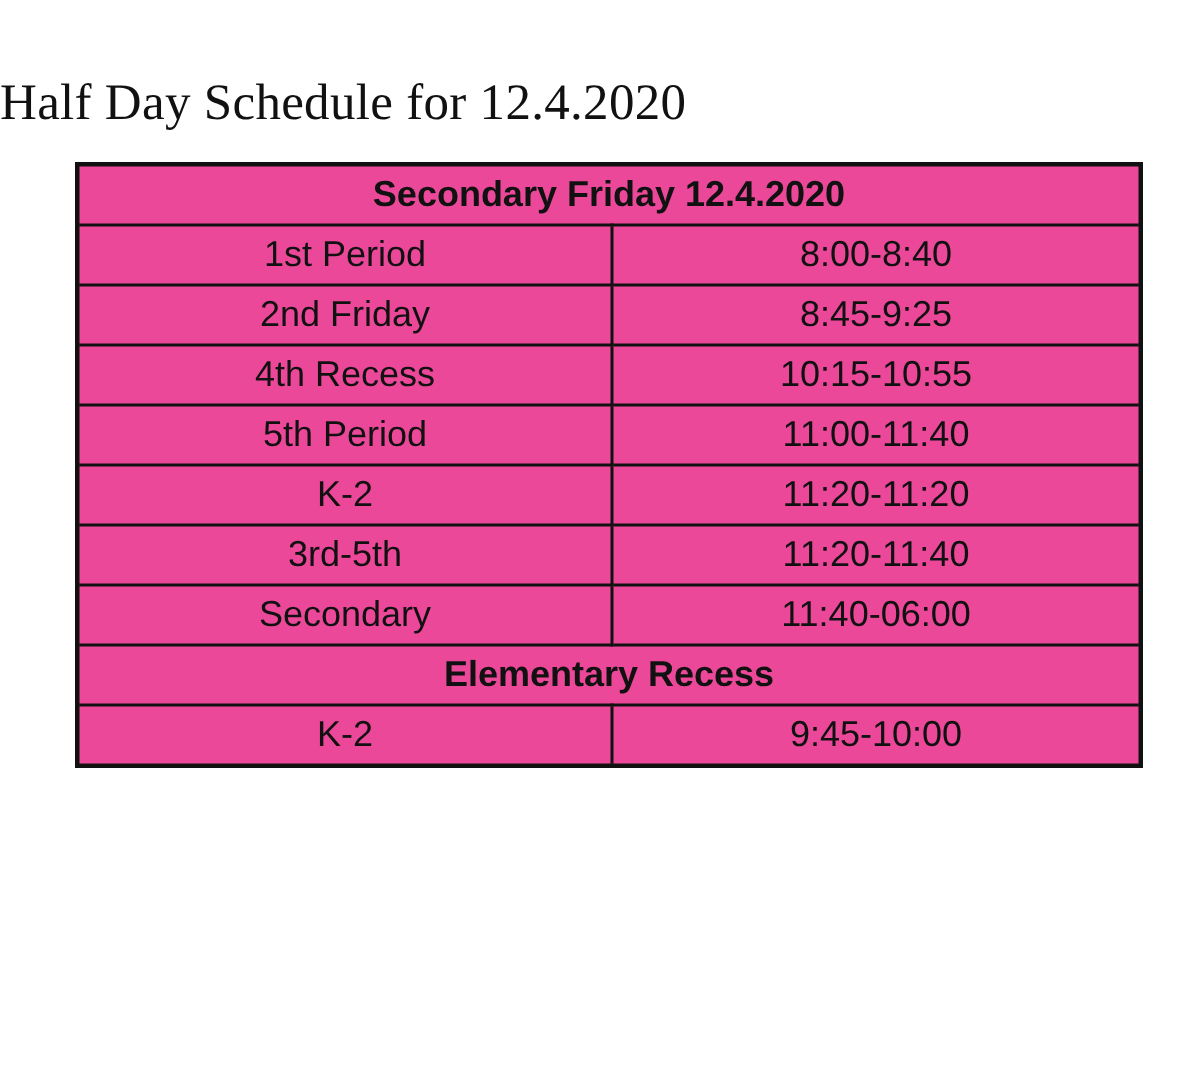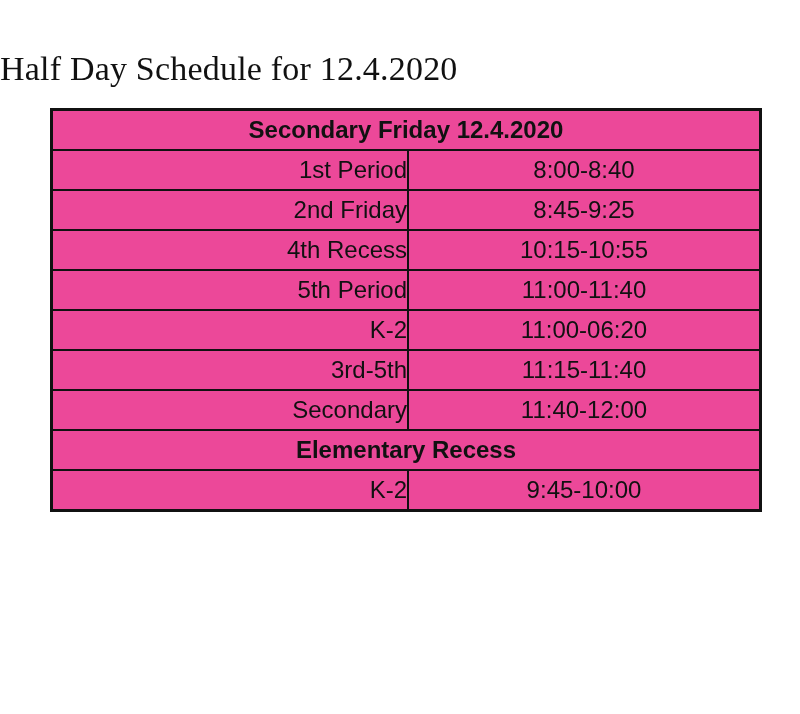--- a/index.html
+++ b/index.html
@@ -20,21 +20,21 @@
   }
   table.sched td {
     border:2px solid #111;
     height:38px;
     padding:0;
     text-align:center;
     font-size:24px;
     color:#111;
     font-stretch:condensed;
   }
-  table.sched td.c1 { width:354px;text-align:right; }
+  table.sched td.c1 { width:354px; }
   table.sched td.hdr { font-weight:bold; }
 </style>
 </head>
 <body>
 
 <div class="title">Half Day Schedule for 12.4.2020</div>
 
 <table class="sched">
   <tbody>
 
@@ -53,29 +53,29 @@
       <td class="c1">4th Recess</td>
       <td>10:15-10:55</td>
     </tr>
     <tr>
       <td class="c1">5th Period</td>
       <td>11:00-11:40</td>
     </tr>
 
     <tr>
       <td class="c1">K-2</td>
-      <td>11:00-06:20</td>
+      <td>11:20-11:20</td>
     </tr>
     <tr>
       <td class="c1">3rd-5th</td>
-      <td>11:15-11:40</td>
+      <td>11:20-11:40</td>
     </tr>
     <tr>
       <td class="c1">Secondary</td>
-      <td>11:40-12:00</td>
+      <td>11:40-06:00</td>
     </tr>
 
     <tr>
       <td class="hdr" colspan="2">Elementary Recess</td>
     </tr>
     <tr>
       <td class="c1">K-2</td>
       <td>9:45-10:00</td>
     </tr>
   </tbody>

